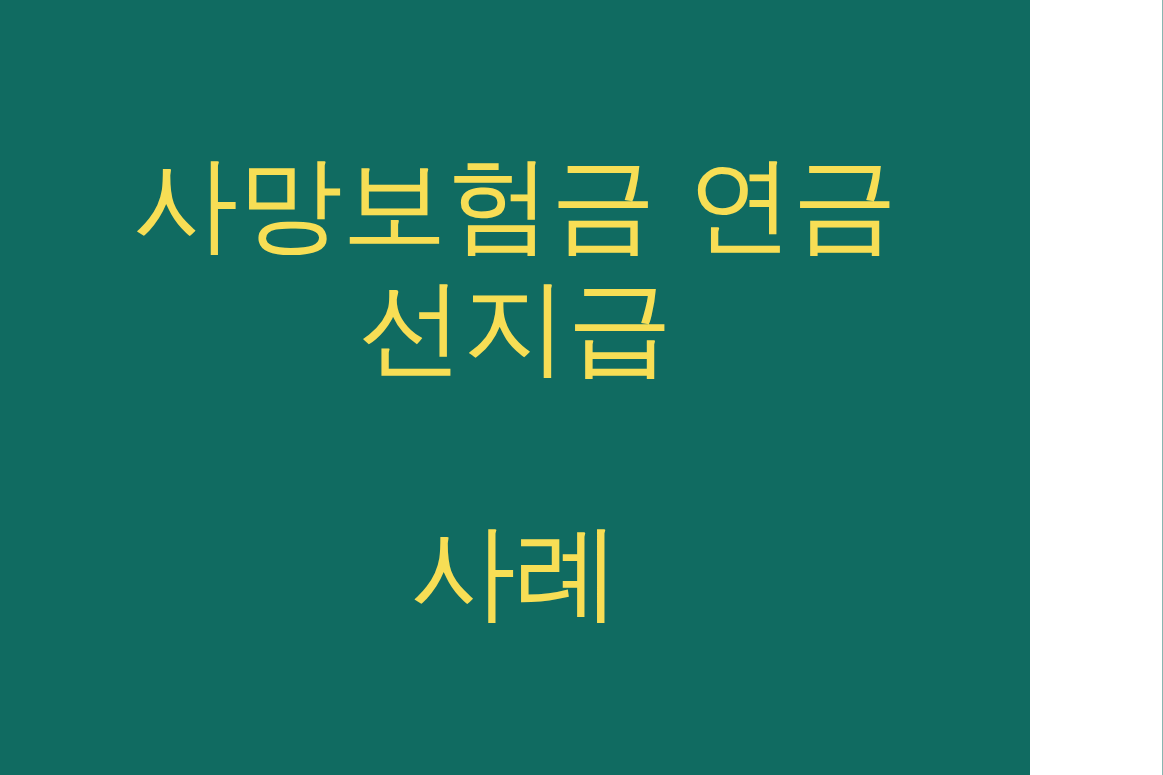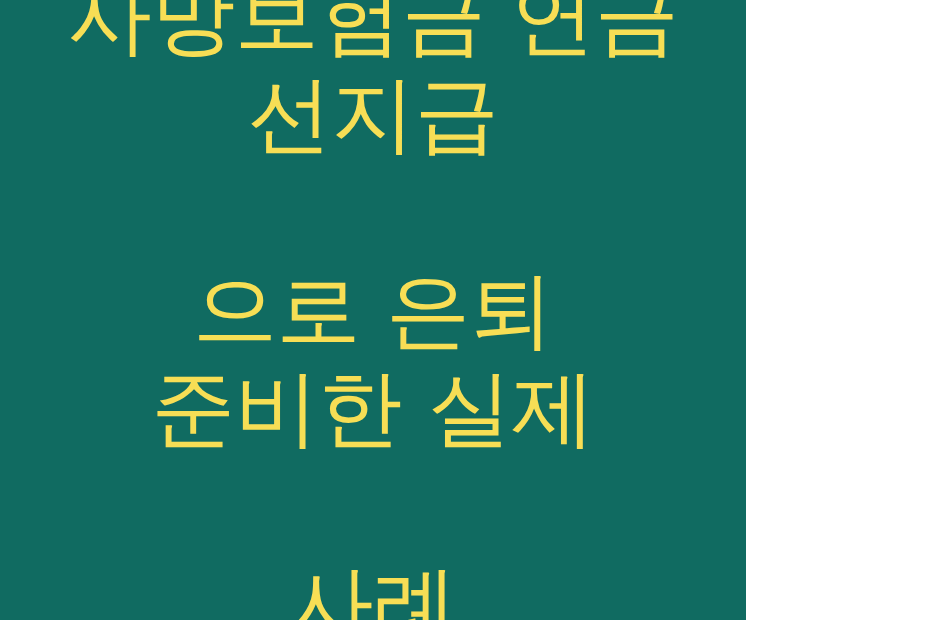--- a/index.html
+++ b/index.html
@@ -10,21 +10,21 @@
 
   body {
     width: 930px;
     height: 620px;
     overflow: hidden;
     font-family: "Liberation Sans", "DejaVu Sans", sans-serif;
   }
 
   #title-card {
     position: relative;
-    width: 746px;
+    width: 824px;
     height: 620px;
     box-sizing: border-box;
     display: flex;
     flex-direction: column;
     align-items: flex-start;
     justify-content: center;
     background: #106B61;
     overflow: hidden;
   }
 
@@ -49,17 +49,16 @@
     display: block;
   }
 </style>
 </head>
 <body>
 
 <div id="title-card" style="background: rgb(16, 107, 97);">
 
   <h1 id="headline" style="color: rgb(247, 222, 85);">
     <span class="headline-line">사망보험금 연금 선지급</span>
-    <span class="headline-line">으로 은퇴 준비한 실제</span>
     <span class="headline-line">사례</span>
   </h1>
 
 </div>
 
 </body></html>

